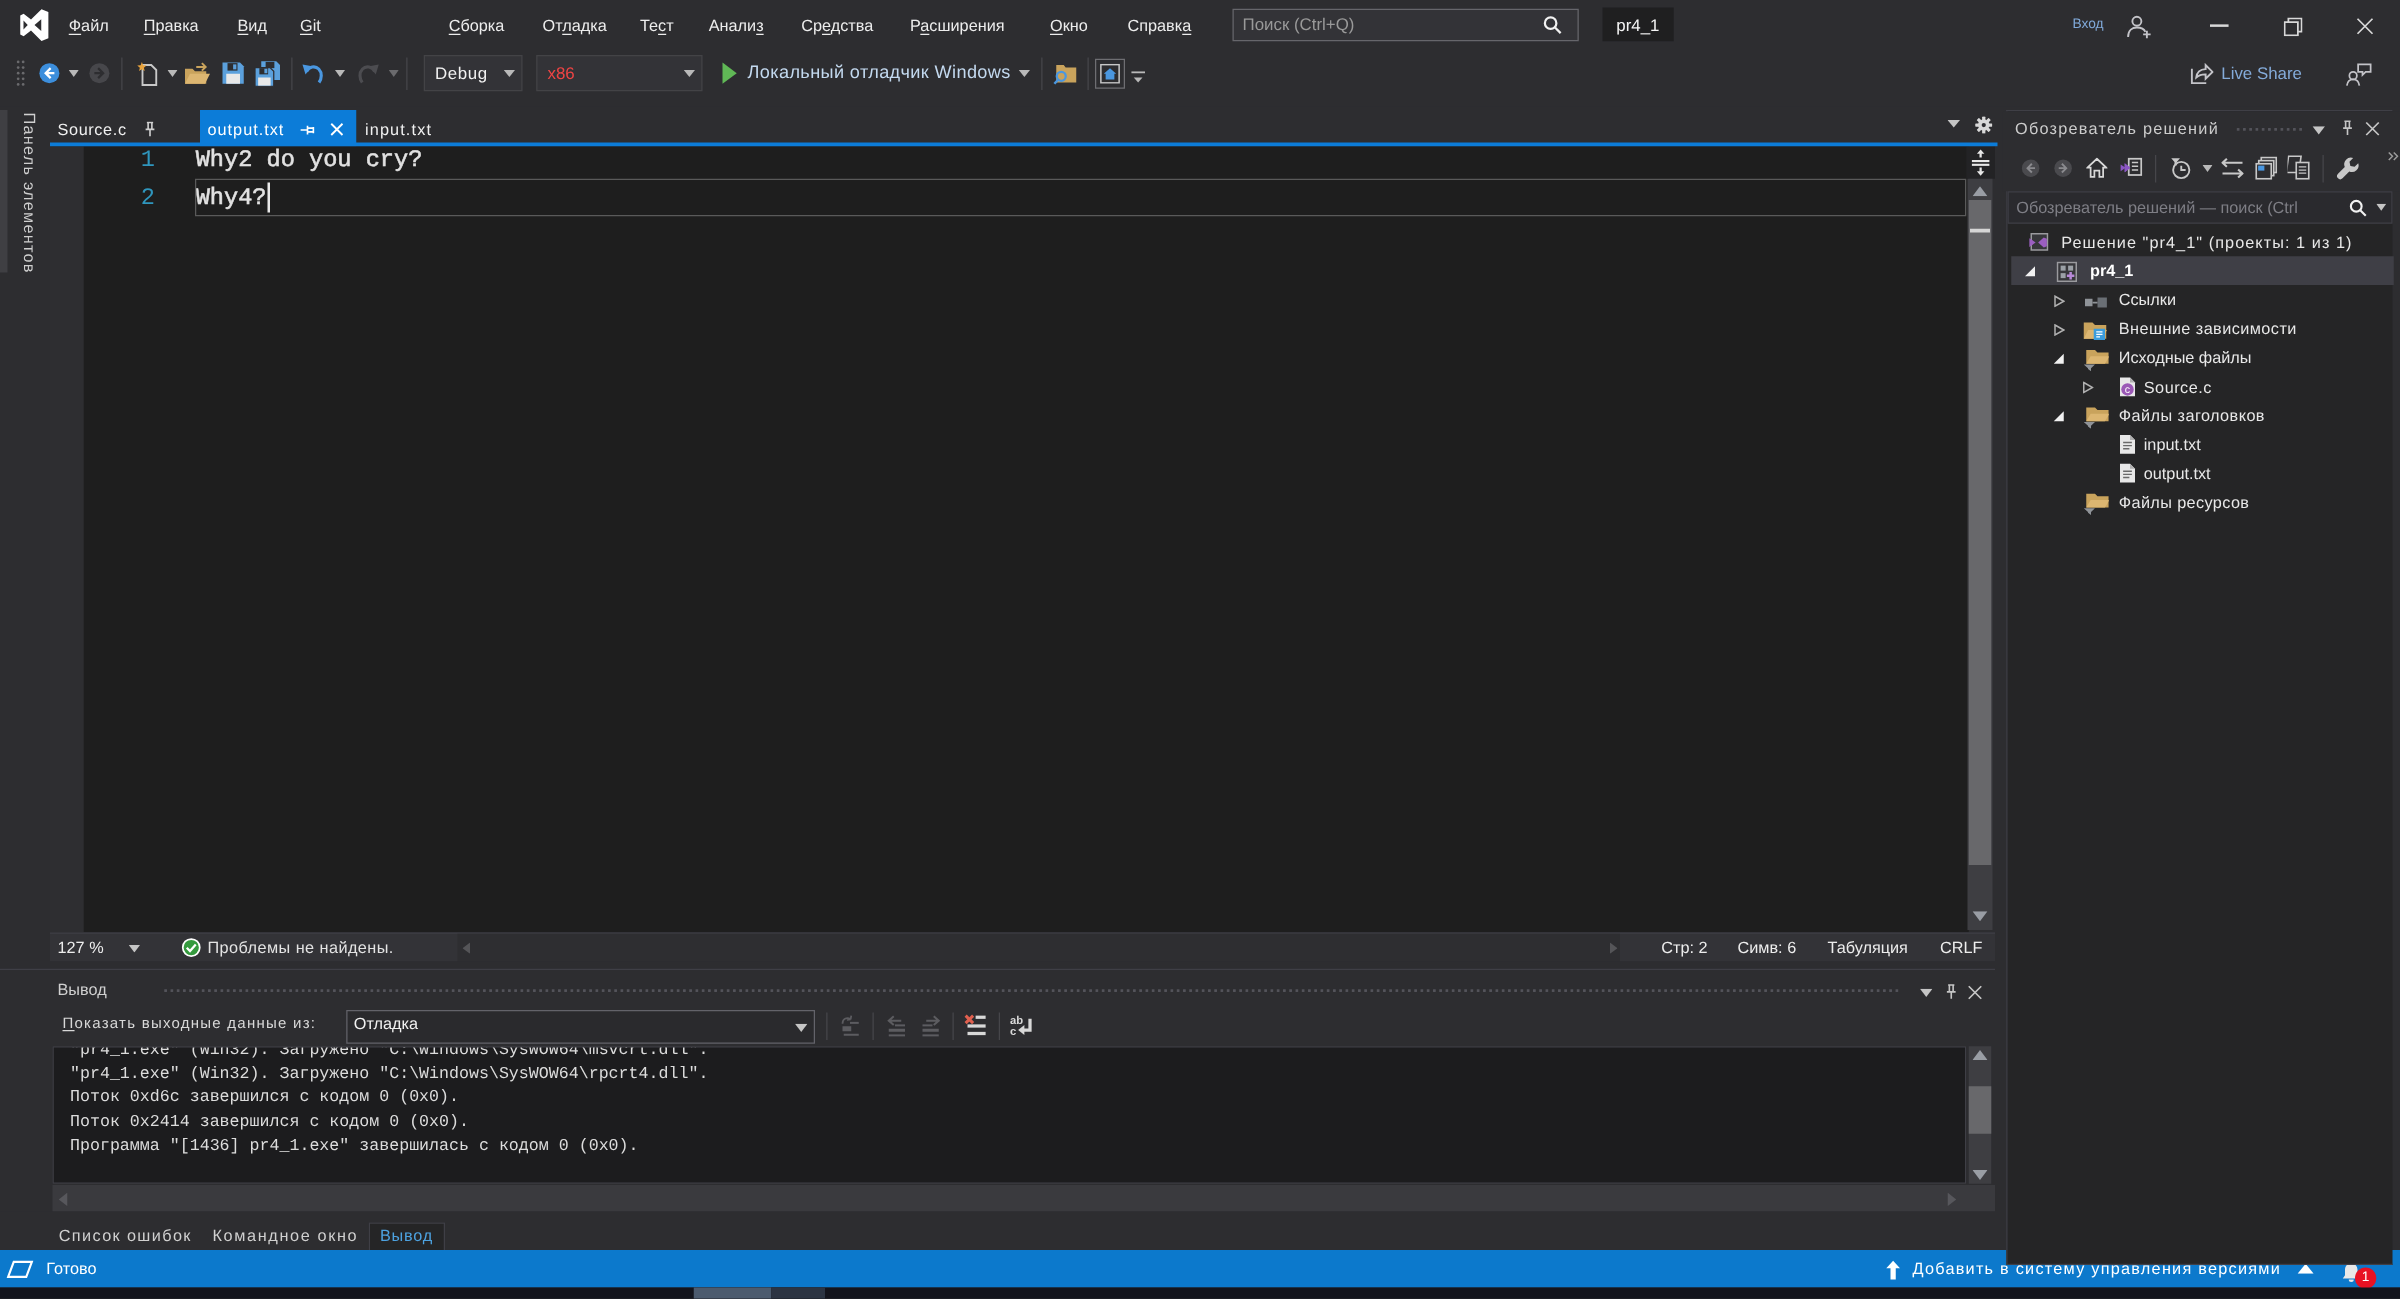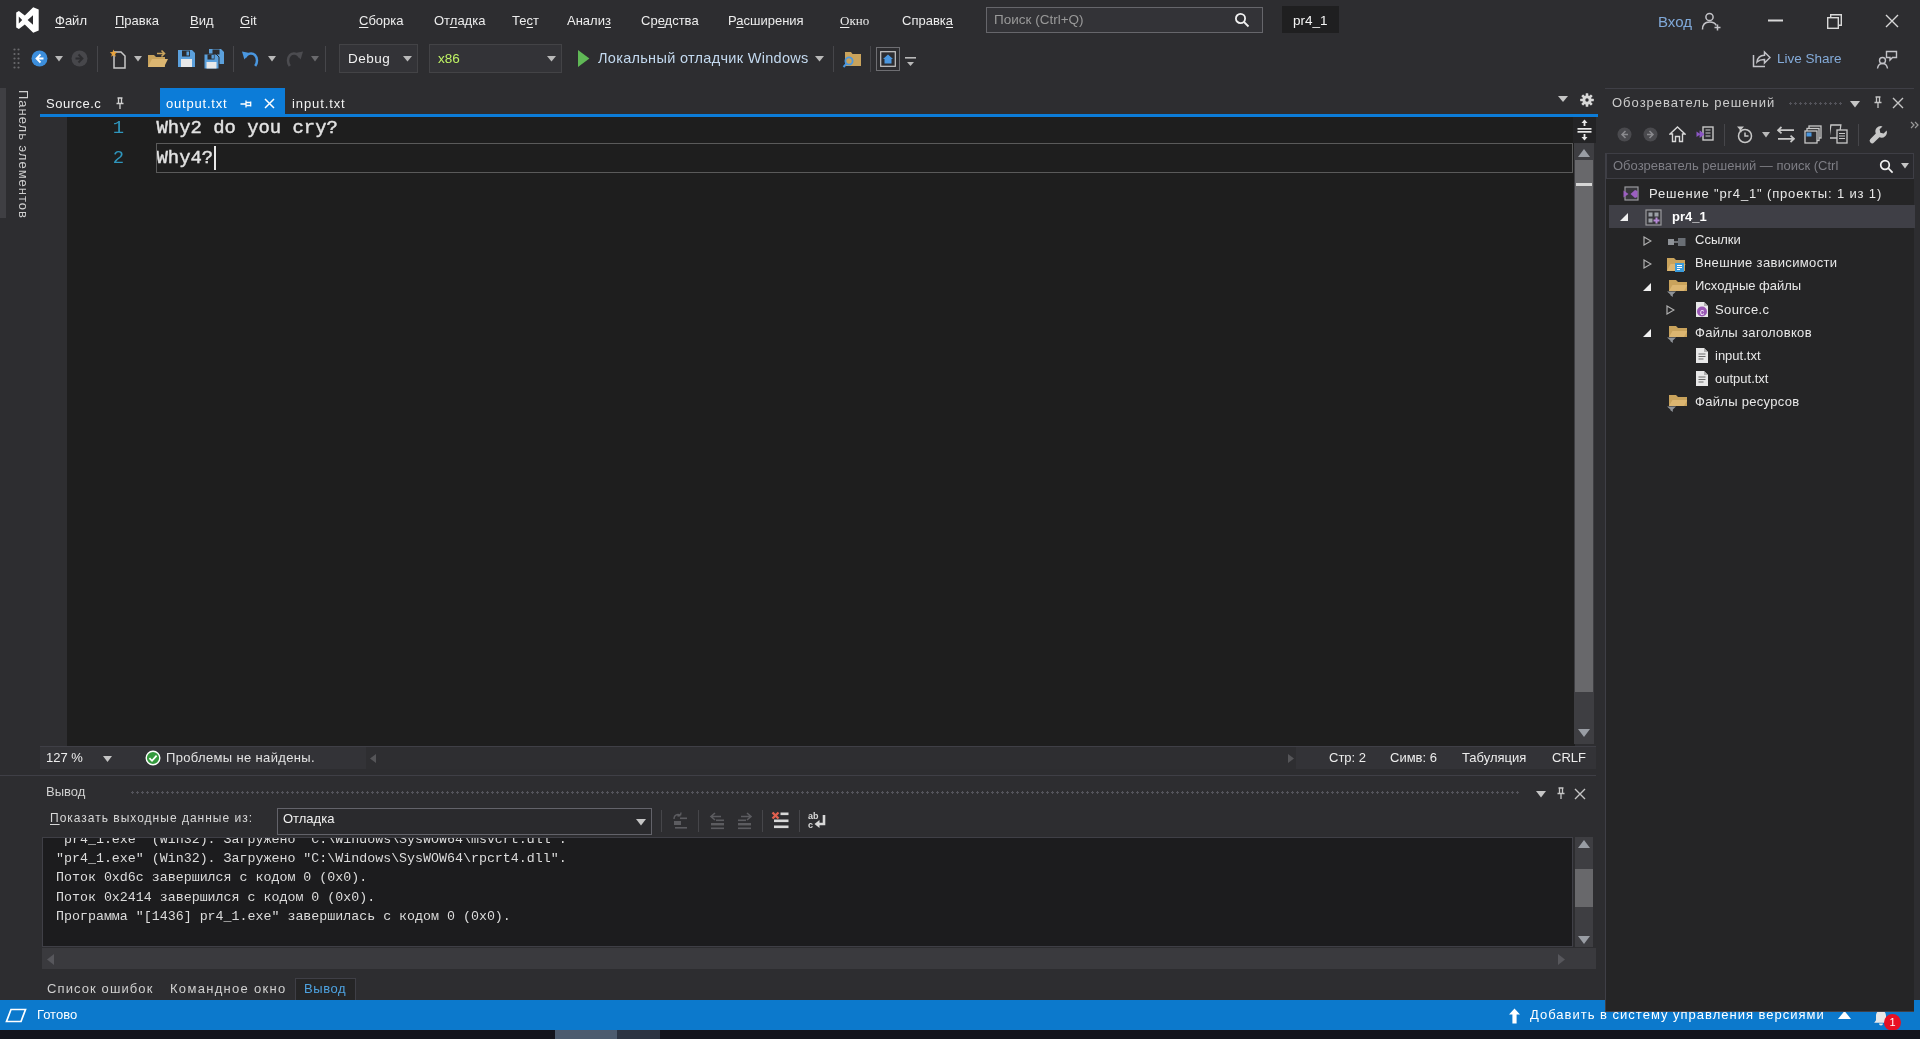--- a/index.html
+++ b/index.html
@@ -28,35 +28,35 @@
       <span style="left:115px;"><u>П</u>равка</span>
       <span style="left:190px;"><u>В</u>ид</span>
       <span style="left:240px;"><u>G</u>it</span>
       <span style="left:285px;margin-top:25px;">П<u>р</u>оект</span>
       <span style="left:359px;"><u>С</u>борка</span>
       <span style="left:434px;">От<u>л</u>адка</span>
       <span style="left:512px;">Те<u>с</u>т</span>
       <span style="left:567px;">Анали<u>з</u></span>
       <span style="left:641px;">Ср<u>е</u>дства</span>
       <span style="left:728px;">Р<u>а</u>сширения</span>
-      <span style="left:840px;font-family:Liberation Serif, serif;"><u>О</u>кно</span>
+      <span style="left:840px;"><u>О</u>кно</span>
       <span style="left:902px;">Справк<u>а</u></span>
   </div>
 
   <div class="abs" style="left:986px;top:7px;width:277px;height:26px;background:#333337;border:1px solid #66666b;"></div>
   <div class="abs" style="left:994px;top:12px;font-size:13.5px;color:#999999;">Поиск (Ctrl+Q)</div>
   <svg class="abs" style="left:1233px;top:11px;" width="18" height="18" viewBox="0 0 18 18">
     <circle cx="7.5" cy="7.5" r="4.6" fill="none" stroke="#f1f1f1" stroke-width="1.8"></circle>
     <line x1="11" y1="11" x2="15.5" y2="15.5" stroke="#f1f1f1" stroke-width="1.8"></line>
   </svg>
 
   <div class="abs" style="left:1282px;top:6px;width:57px;height:27px;background:#1f1f20;"></div>
   <div class="abs" style="left:1293px;top:13px;font-size:13.5px;color:#f5f5f5;">pr4_1</div>
 
-  <div class="abs" style="left:1658px;top:13px;font-size:15px;color:#80a9d9;">Вход</div>
+  <div class="abs" style="left:1658px;top:13px;font-size:11px;color:#80a9d9;">Вход</div>
   <svg class="abs" style="left:1700px;top:11px;" width="23" height="21" viewBox="0 0 23 21">
     <circle cx="9.5" cy="6" r="3.6" fill="none" stroke="#c3c3c8" stroke-width="1.5"></circle>
     <path d="M2.5 18.5 C2.5 13 6 11 9.5 11 C13 11 15.5 12.5 16.3 14.5" fill="none" stroke="#c3c3c8" stroke-width="1.5"></path>
     <path d="M17.5 13.5 v6 M14.5 16.5 h6" stroke="#c3c3c8" stroke-width="1.5"></path>
   </svg>
 
   <svg class="abs" style="left:1768px;top:19px;" width="15" height="3" viewBox="0 0 15 3">
       <rect width="15" height="2" y="0.5" fill="#d8d8d8"></rect>
     </svg>
   <svg class="abs" style="left:1827px;top:14px;" width="15" height="15" viewBox="0 0 15 15">
@@ -153,21 +153,21 @@
     </svg>
   <div class="abs" style="left:325px;top:6px;width:1px;height:26px;background:#46464a;"></div>
 
   <div class="abs" style="left:339px;top:4px;width:79px;height:29px;background:#333337;border:1px solid #434346;"></div>
   <div class="abs" style="left:348px;top:11px;font-size:13.5px;letter-spacing:0.5px;color:#f1f1f1;">Debug</div>
   <svg class="abs" style="left:403px;top:16px;" width="9" height="6" viewBox="0 0 9 6">
       <path d="M0 0 h9 L4.5 5.5 Z" fill="#b9b9b9"></path>
     </svg>
 
   <div class="abs" style="left:429px;top:4px;width:133px;height:29px;background:#333337;border:1px solid #434346;"></div>
-  <div class="abs" style="left:438px;top:11px;font-size:13.5px;color:#bef264;">x86</div>
+  <div class="abs" style="left:438px;top:11px;font-size:13.5px;color:#ef4444;">x86</div>
   <svg class="abs" style="left:547px;top:16px;" width="9" height="6" viewBox="0 0 9 6">
       <path d="M0 0 h9 L4.5 5.5 Z" fill="#b9b9b9"></path>
     </svg>
 
   <svg class="abs" style="left:577px;top:9px;" width="13" height="19" viewBox="0 0 13 19">
     <path d="M1 1 L12.4 9.5 L1 18 Z" fill="#60b856"></path>
   </svg>
   <div class="abs" style="left:598px;top:10px;font-size:14.5px;letter-spacing:0.3px;color:#c3d9ef;">Локальный отладчик Windows</div>
   <svg class="abs" style="left:815px;top:16px;" width="9" height="6" viewBox="0 0 9 6">
       <path d="M0 0 h9 L4.5 5.5 Z" fill="#b9b9b9"></path>

